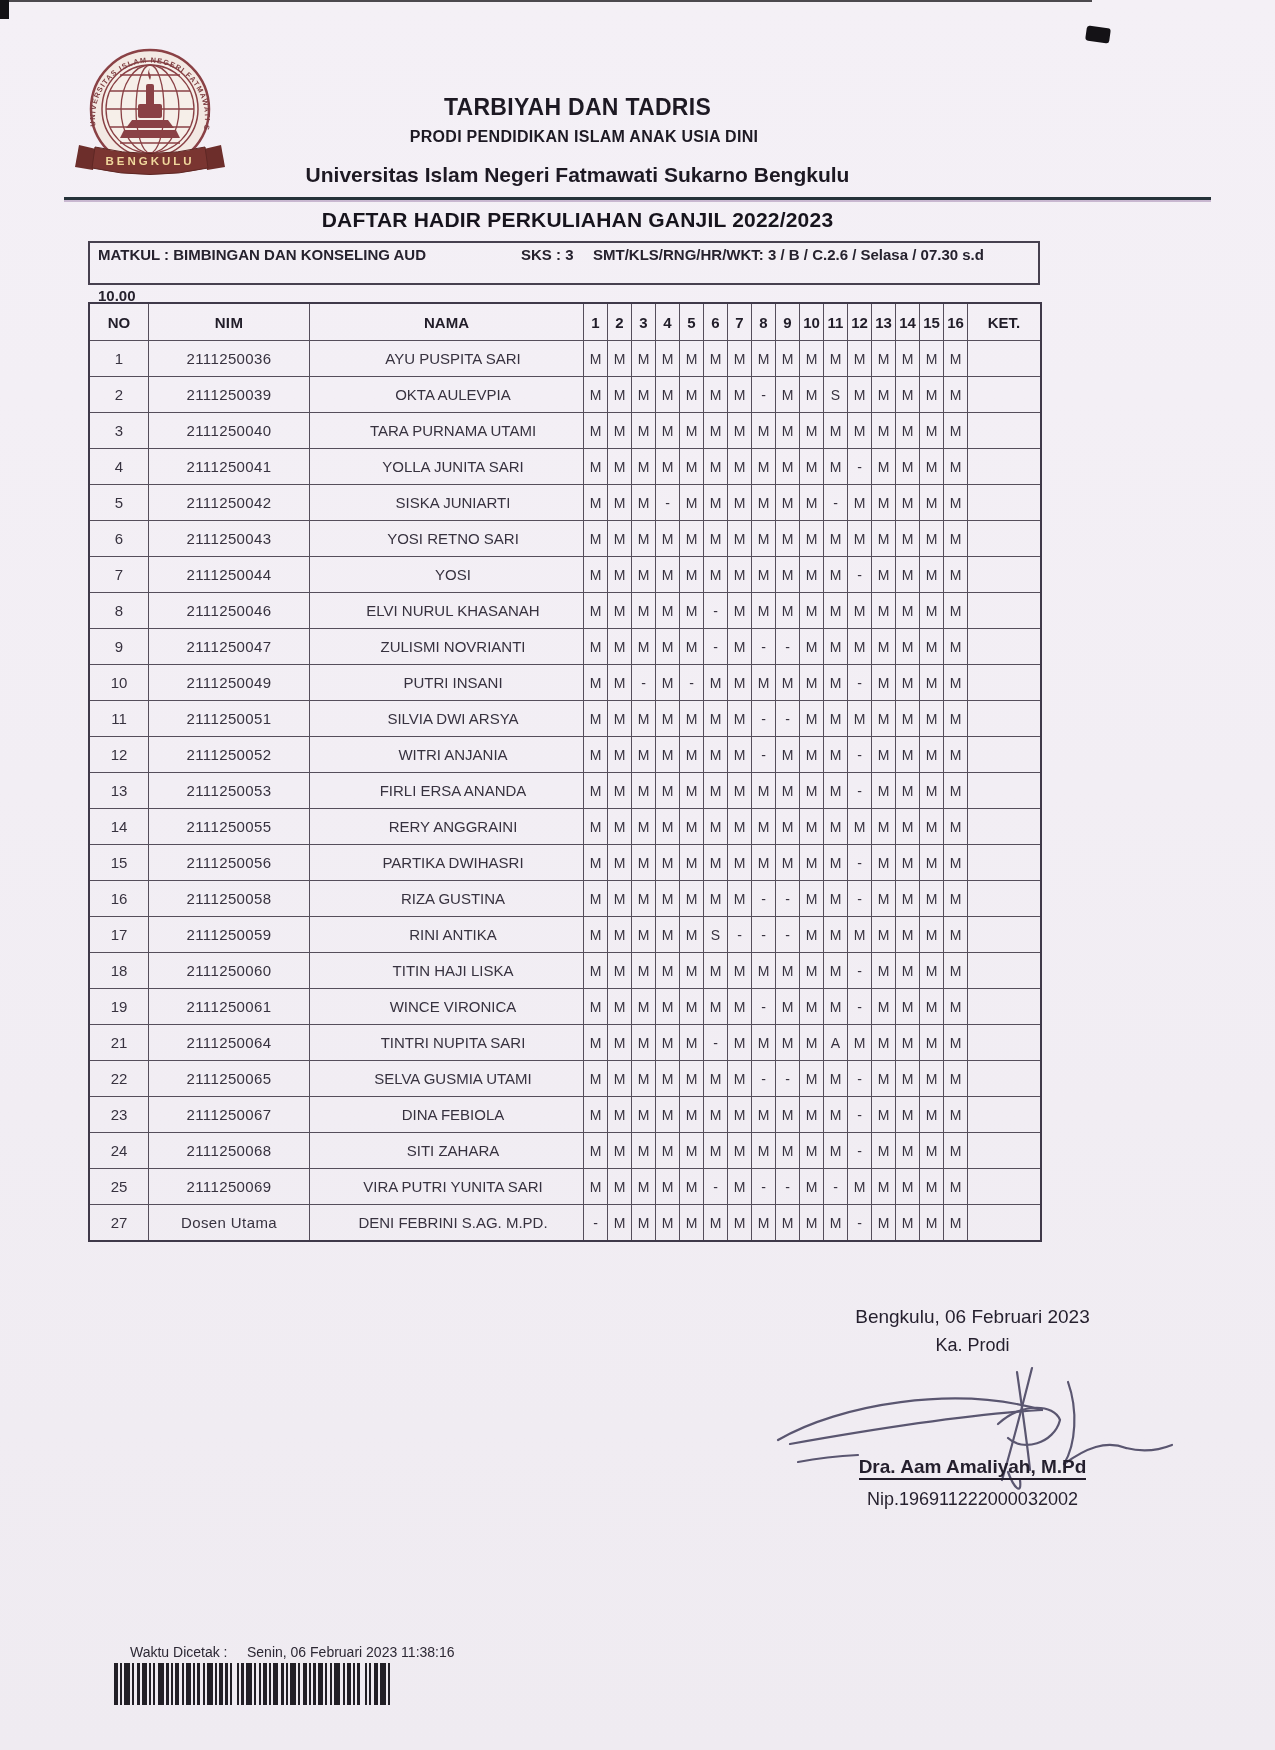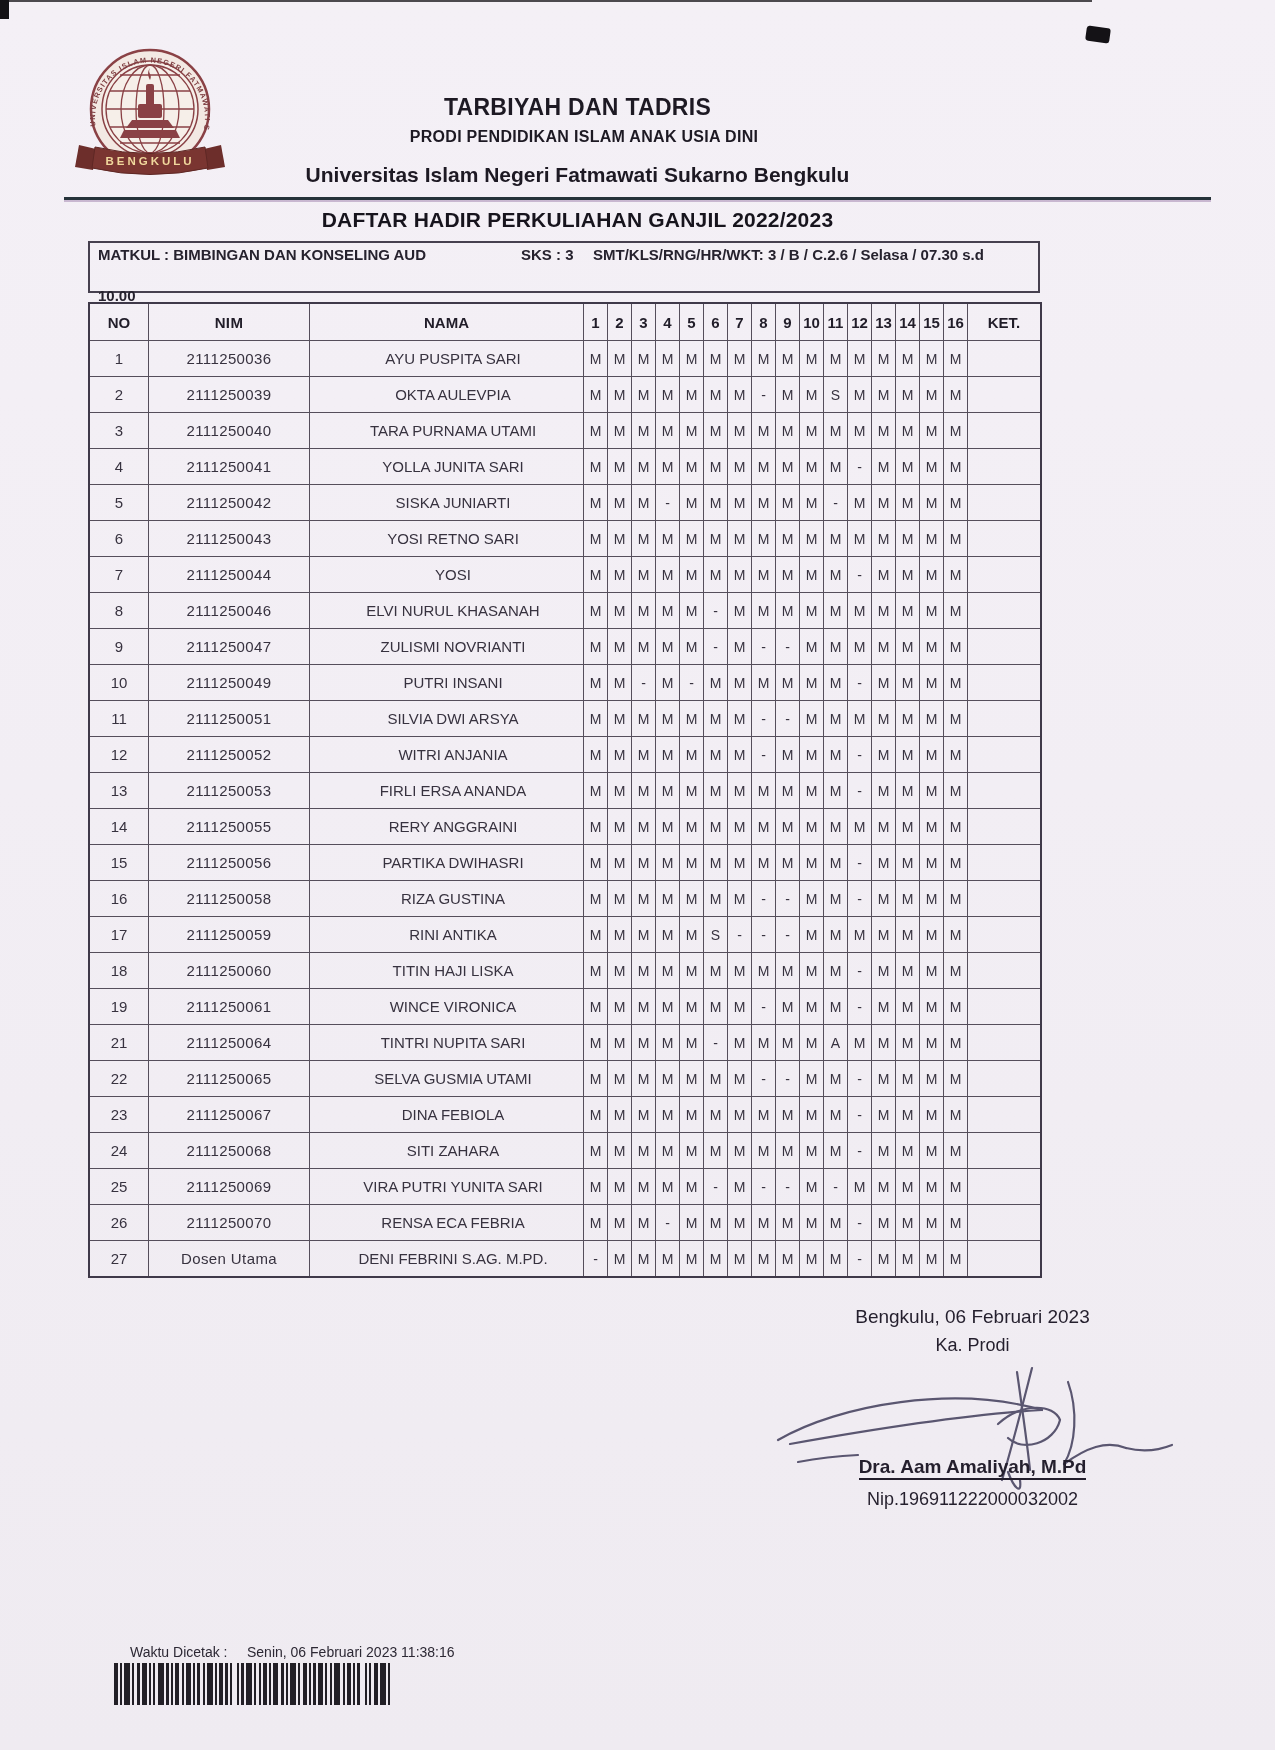--- a/index.html
+++ b/index.html
@@ -22,21 +22,21 @@
   
   .logo{position:absolute;left:66px;top:46px;}
   .head-text{position:absolute;left:0;top:70px;width:1155px;text-align:center;color:#1d1923;margin-top:24px;}
   .head-line1{font-size:23px;font-weight:bold;letter-spacing:.3px;}
   .head-line2{font-size:16px;font-weight:bold;margin-top:7px;letter-spacing:.3px;padding-left:13px;}
   .head-line3{font-size:21px;font-weight:bold;margin-top:17px;}
   .divider{position:absolute;left:64px;top:197px;width:1147px;height:3px;background:#26333a;box-shadow:0 2px 0 rgba(120,80,140,.35);}
   .doc-title{position:absolute;left:0;top:208px;width:1155px;text-align:center;font-size:21px;font-weight:bold;color:#17141d;letter-spacing:.2px;}
 
   
-  .info-box{position:absolute;left:88px;top:241px;width:952px;height:52px;border:2px solid #46404f;box-sizing:border-box;font-size:15px;font-weight:bold;color:#26222e;}
+  .info-box{position:absolute;left:88px;top:241px;width:952px;height:44px;border:2px solid #46404f;box-sizing:border-box;font-size:15px;font-weight:bold;color:#26222e;}
   .info-box span{position:absolute;white-space:nowrap;}
   .matkul{left:8px;top:3px;}
   .sks{left:431px;top:3px;}
   .smt{left:503px;top:3px;}
   .wkt2{left:8px;top:22px;margin-top:22px;}
 
   
   table.att{
     position:absolute;left:88px;top:284px;width:952px;
     border-collapse:collapse;table-layout:fixed;
@@ -682,42 +682,20 @@
           <td class="c-mark">M</td>
           <td class="c-mark">-</td>
           <td class="c-mark">M</td>
           <td class="c-mark">M</td>
           <td class="c-mark">M</td>
           <td class="c-mark">M</td>
           <td class="c-mark">M</td>
           <td class="c-ket"></td>
         </tr>
         <tr>
-          <td class="c-no">26</td>
-          <td class="c-nim">2111250070</td>
-          <td class="c-nama">RENSA ECA FEBRIA</td>
-          <td class="c-mark">M</td>
-          <td class="c-mark">M</td>
-          <td class="c-mark">M</td>
-          <td class="c-mark">-</td>
-          <td class="c-mark">M</td>
-          <td class="c-mark">M</td>
-          <td class="c-mark">M</td>
-          <td class="c-mark">M</td>
-          <td class="c-mark">M</td>
-          <td class="c-mark">M</td>
-          <td class="c-mark">M</td>
-          <td class="c-mark">-</td>
-          <td class="c-mark">M</td>
-          <td class="c-mark">M</td>
-          <td class="c-mark">M</td>
-          <td class="c-mark">M</td>
-          <td class="c-ket"></td>
-        </tr>
-        <tr>
           <td class="c-no">27</td>
           <td class="c-nim">Dosen Utama</td>
           <td class="c-nama">DENI FEBRINI S.AG. M.PD.</td>
           <td class="c-mark">-</td>
           <td class="c-mark">M</td>
           <td class="c-mark">M</td>
           <td class="c-mark">M</td>
           <td class="c-mark">M</td>
           <td class="c-mark">M</td>
           <td class="c-mark">M</td>

